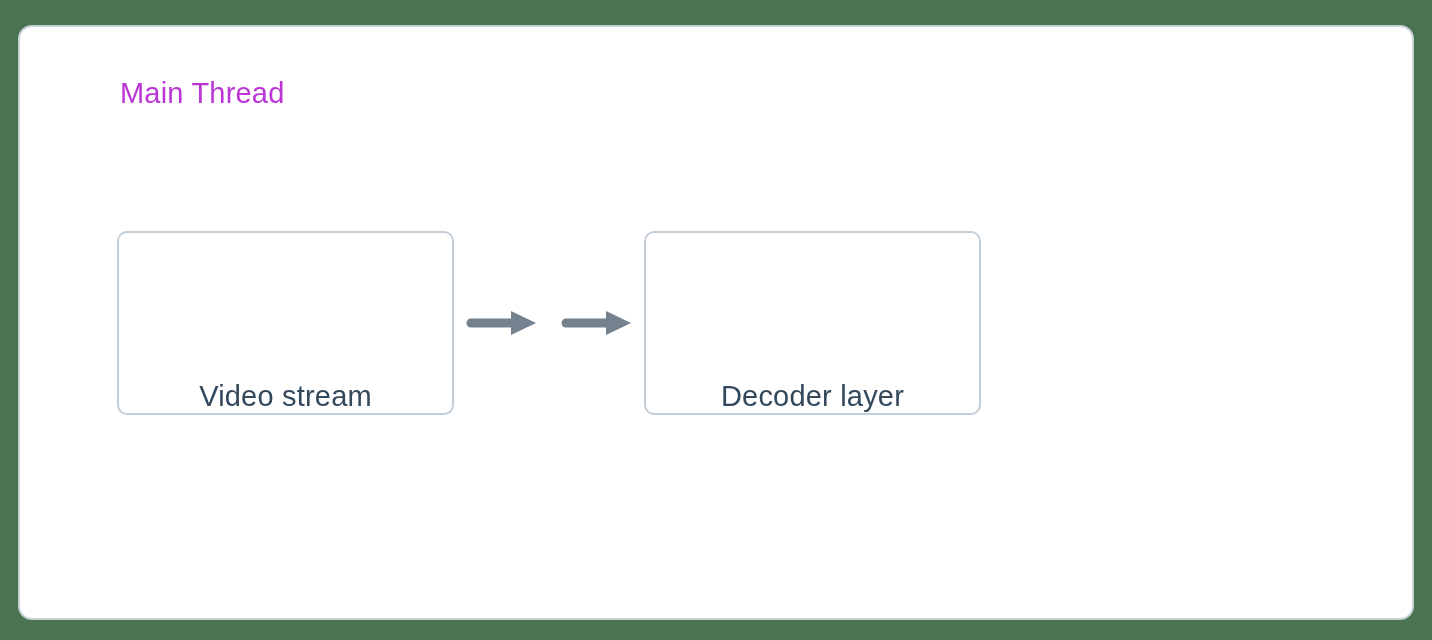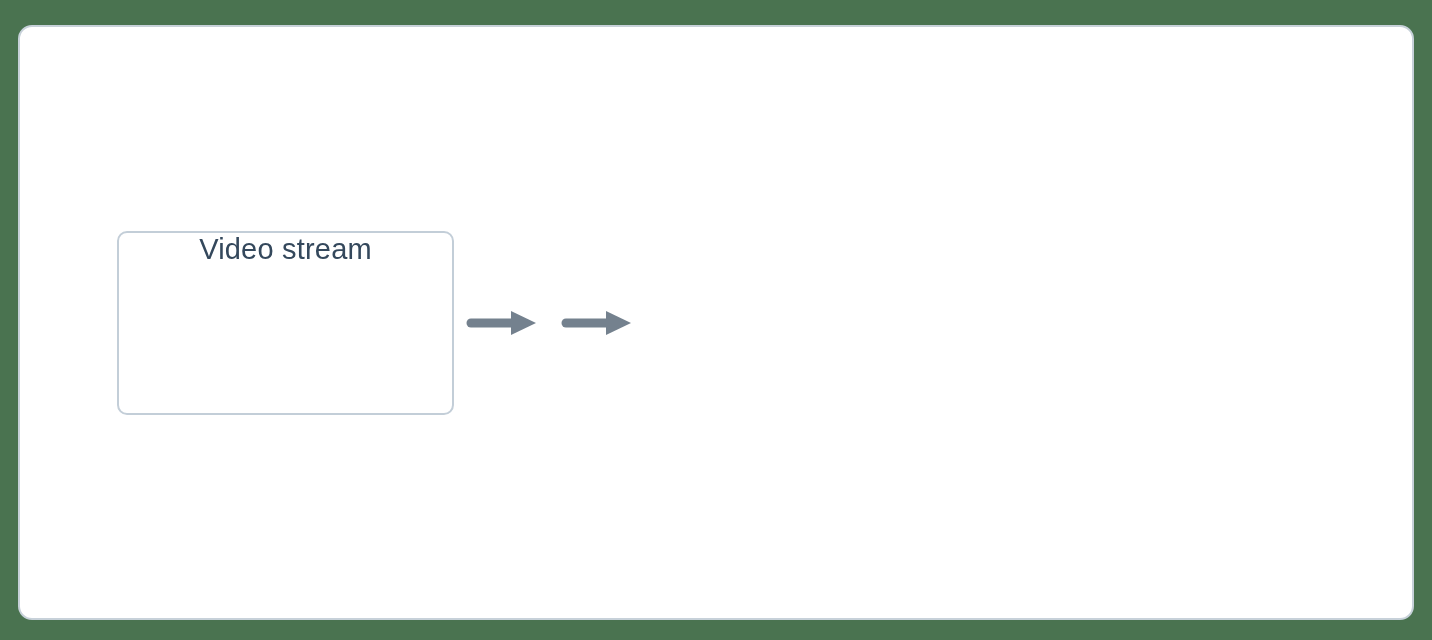--- a/index.html
+++ b/index.html
@@ -40,21 +40,21 @@
     display:flex;
     align-items:center;
   }
   .node{
     width:337px;
     height:184px;
     background:#ffffff;
     border:2px solid var(--node-border);
     border-radius:10px;
     display:flex;
-    align-items:flex-start;
+    align-items:flex-end;
     justify-content:center;
   }
   .node-label{
     font-size:29px;
     color:var(--node-text);
     letter-spacing:0.2px;
   }
   .arrow-wrap{
     width:95px;
     display:flex;
@@ -62,20 +62,21 @@
     justify-content:center;
     flex:0 0 auto;
   }
   .arrow-wrap svg{display:block;}
 </style>
 </head>
 <body>
 
 <div class="card">
 
+  <div class="title">Main Thread</div>
 
   <div class="flow">
 
     <div class="node">
       <span class="node-label">Video stream</span>
     </div>
 
     <div class="arrow-wrap">
       <svg width="72" height="26" viewBox="0 0 72 26">
         <line x1="5" y1="13" x2="47" y2="13" stroke="var(--arrow)" stroke-width="9" stroke-linecap="round"></line>
@@ -84,15 +85,18 @@
     </div>
 
 
     <div class="arrow-wrap">
       <svg width="72" height="26" viewBox="0 0 72 26">
         <line x1="5" y1="13" x2="47" y2="13" stroke="var(--arrow)" stroke-width="9" stroke-linecap="round"></line>
         <polygon points="45,1 70,13 45,25" fill="var(--arrow)"></polygon>
       </svg>
     </div>
 
+    <div class="node">
+      <span class="node-label">Decoder layer</span>
+    </div>
 
   </div>
 </div>
 
 </body></html>

